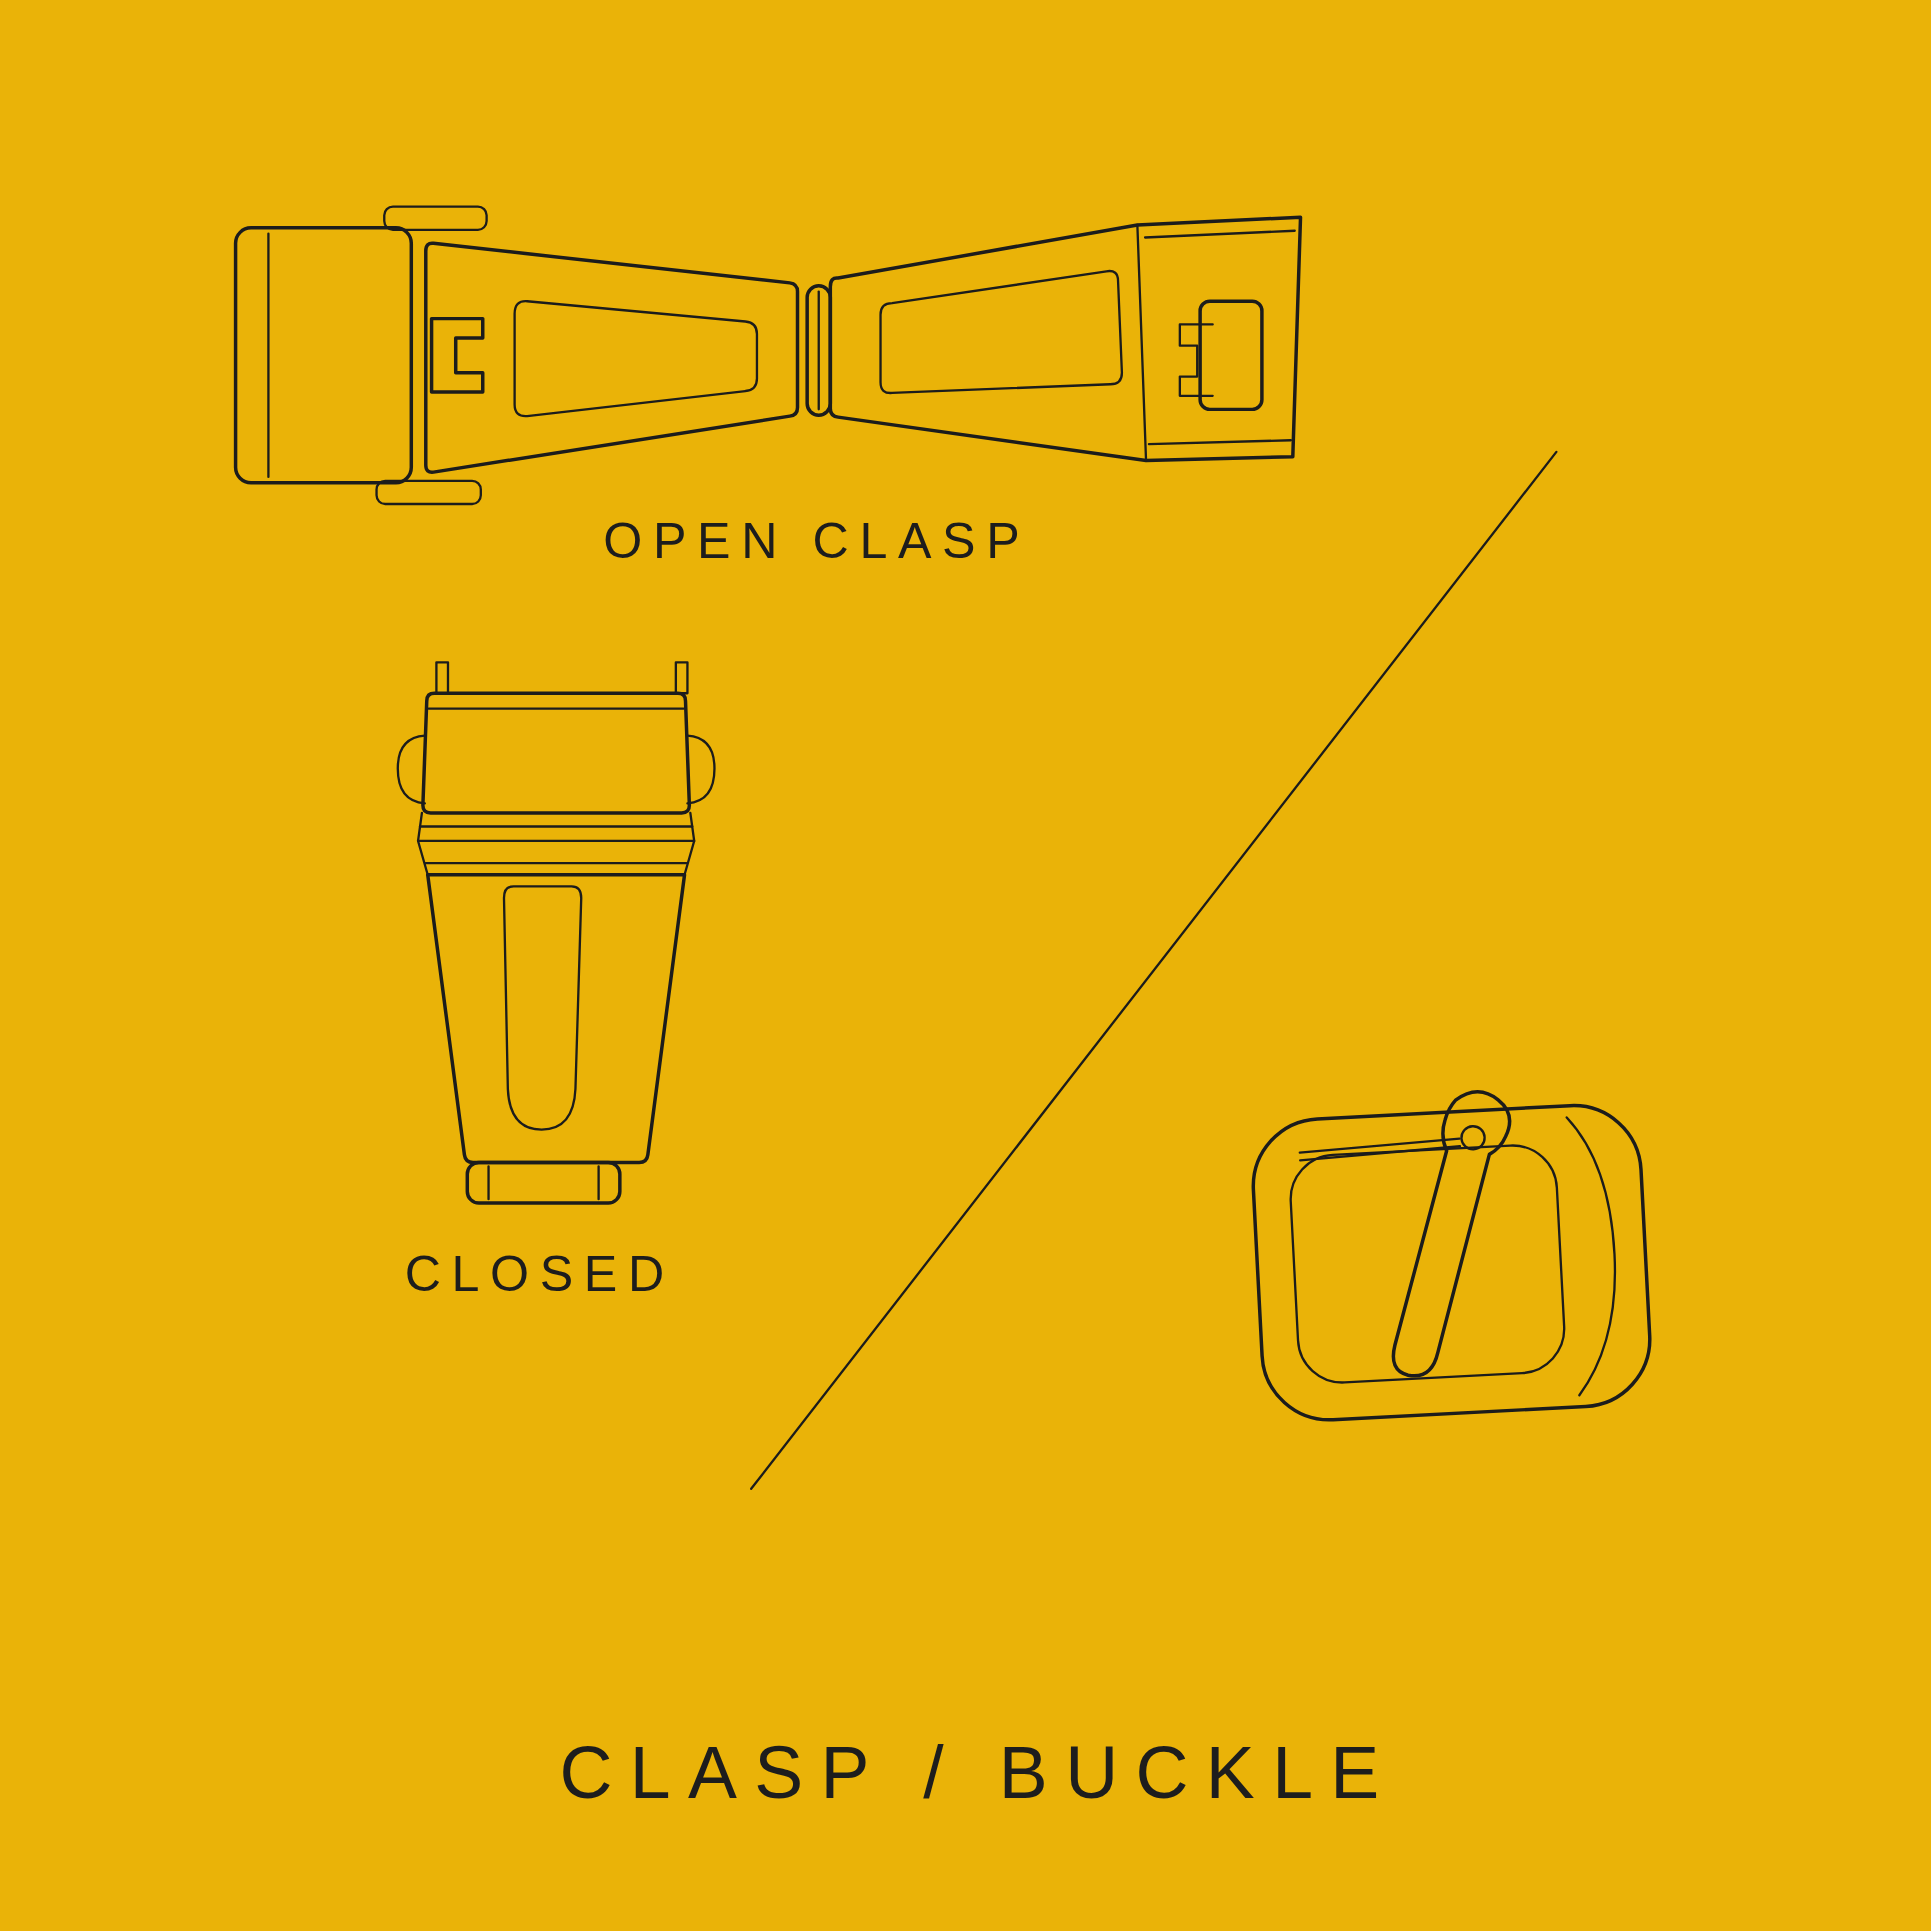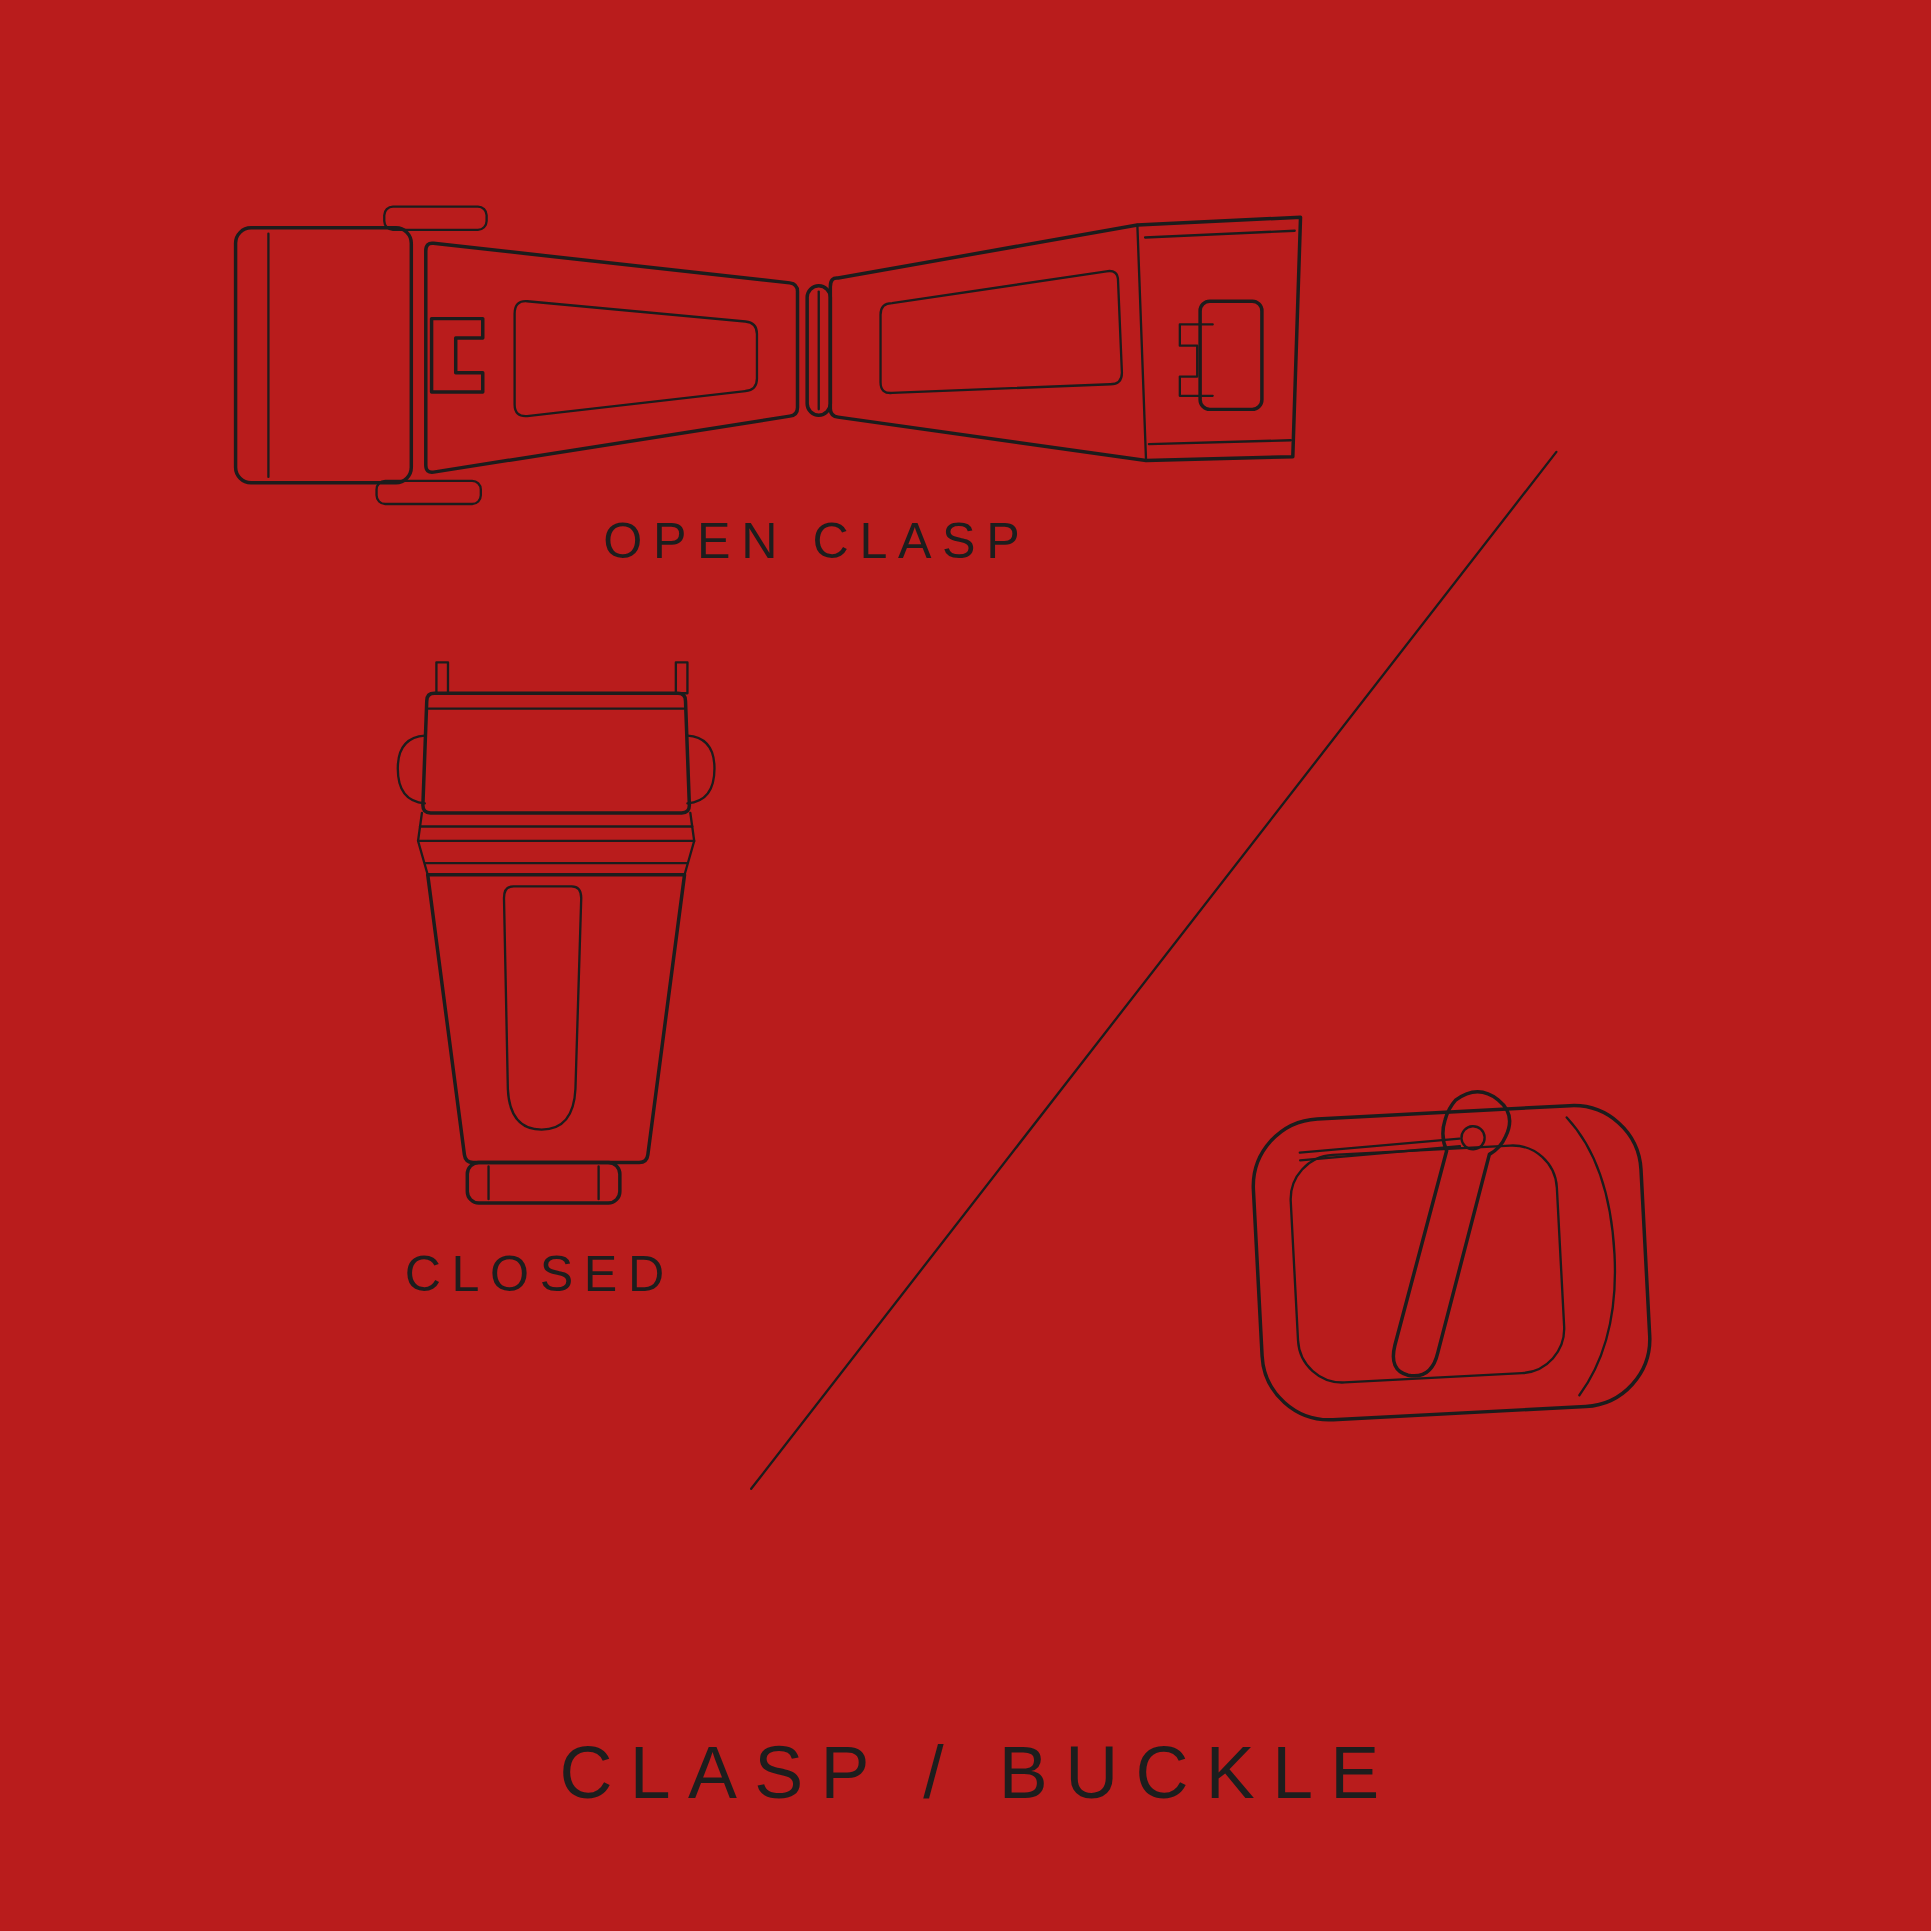--- a/index.html
+++ b/index.html
@@ -7,21 +7,21 @@
     padding: 0;
     width: 1931px;
     height: 1931px;
     background: #ffffff;
     overflow: hidden;
   }
   .canvas {
     position: relative;
     width: 1931px;
     height: 1931px;
-    background: #b91c1c;
+    background: #eab308;
   }
   svg { display: block; }
   .s {
     stroke: #1c1c1c;
     fill: none;
     stroke-width: 3.6;
     stroke-linejoin: round;
     stroke-linecap: round;
   }
   .thin { stroke-width: 2.4; }

